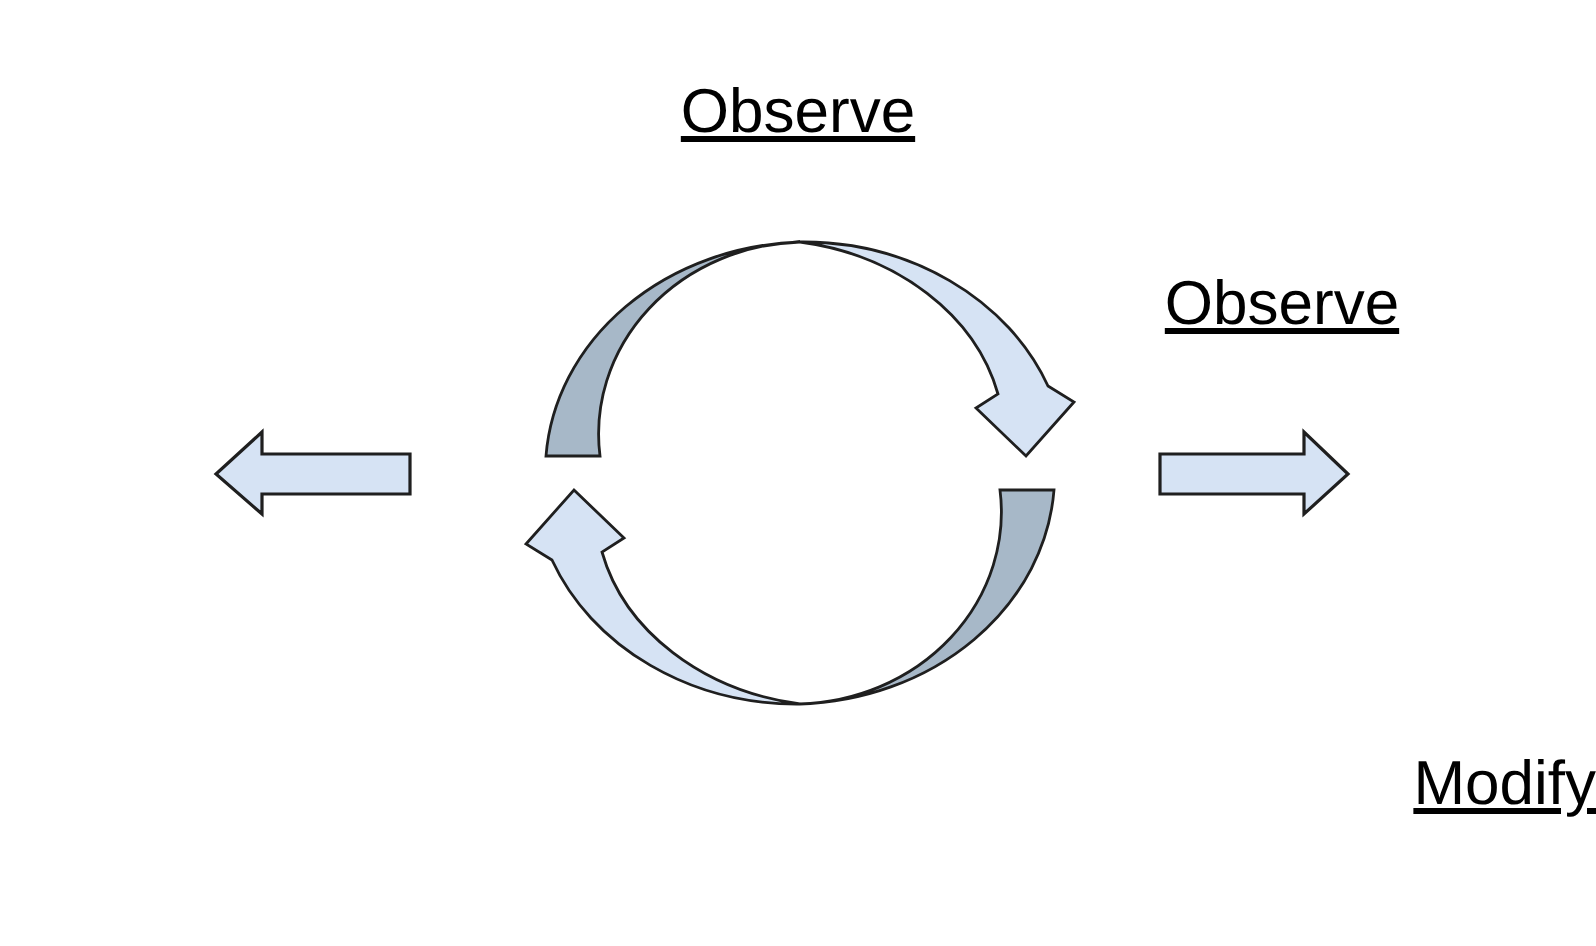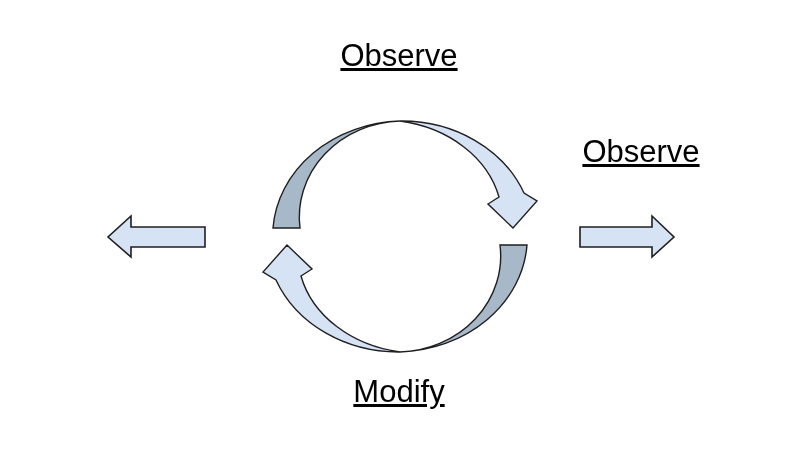--- a/index.html
+++ b/index.html
@@ -29,21 +29,21 @@
     font-size: 31px;
     line-height: 1.1;
     color: #000000;
     text-align: center;
     white-space: nowrap;
     text-decoration: underline;
   }
   .label-top    { left: 0;     right: 0;     top: 39px;  }
   .label-left   { left: 55px;  width: 200px; top: 135px; }
   .label-right  { left: 541px; width: 200px; top: 135px; }
-  .label-bottom { left: 0;     right: 0;     top: 375px; }
+  .label-bottom { left: 0;     right: 0;     top: 375px; text-align: right; }
 
   .arc-path {
     stroke: #1f1f1f;
     stroke-width: 1.4;
     stroke-linejoin: miter;
   }
   .block-arrow {
     stroke: #1f1f1f;
     stroke-width: 1.6;
     stroke-linejoin: miter;

